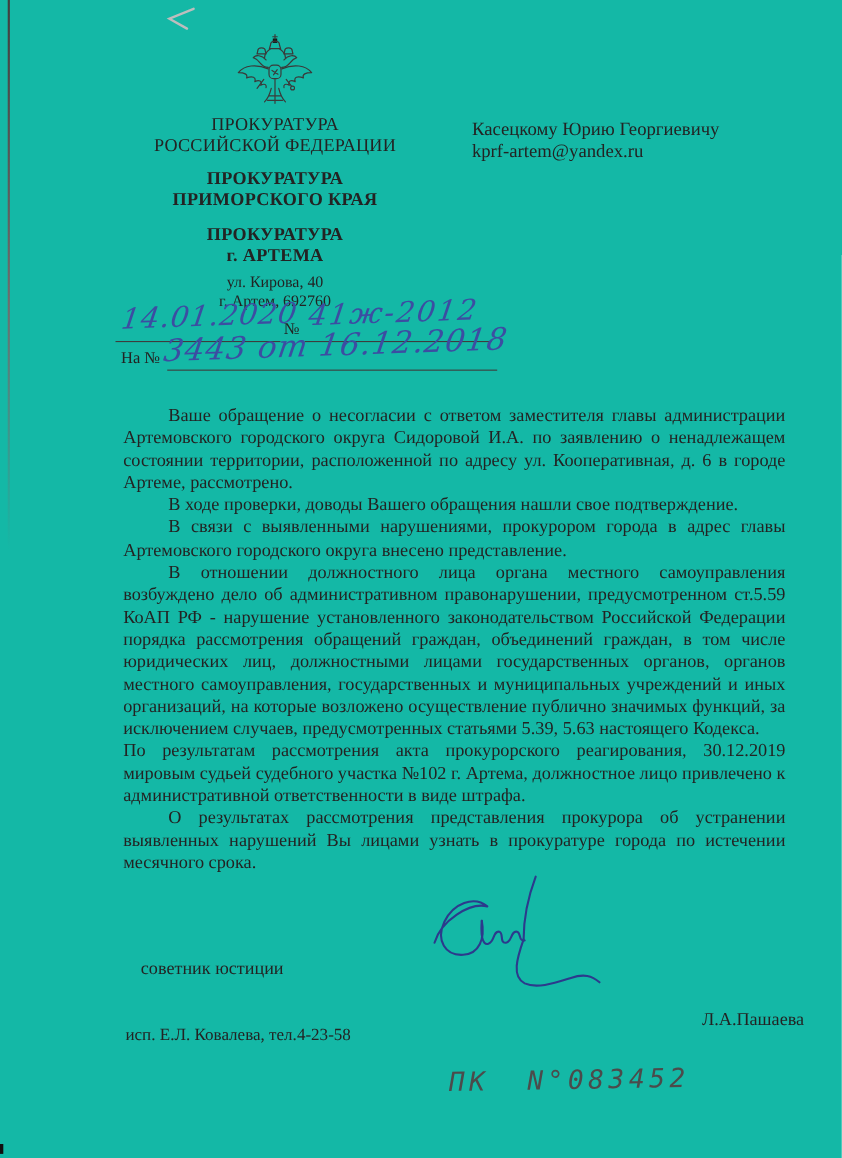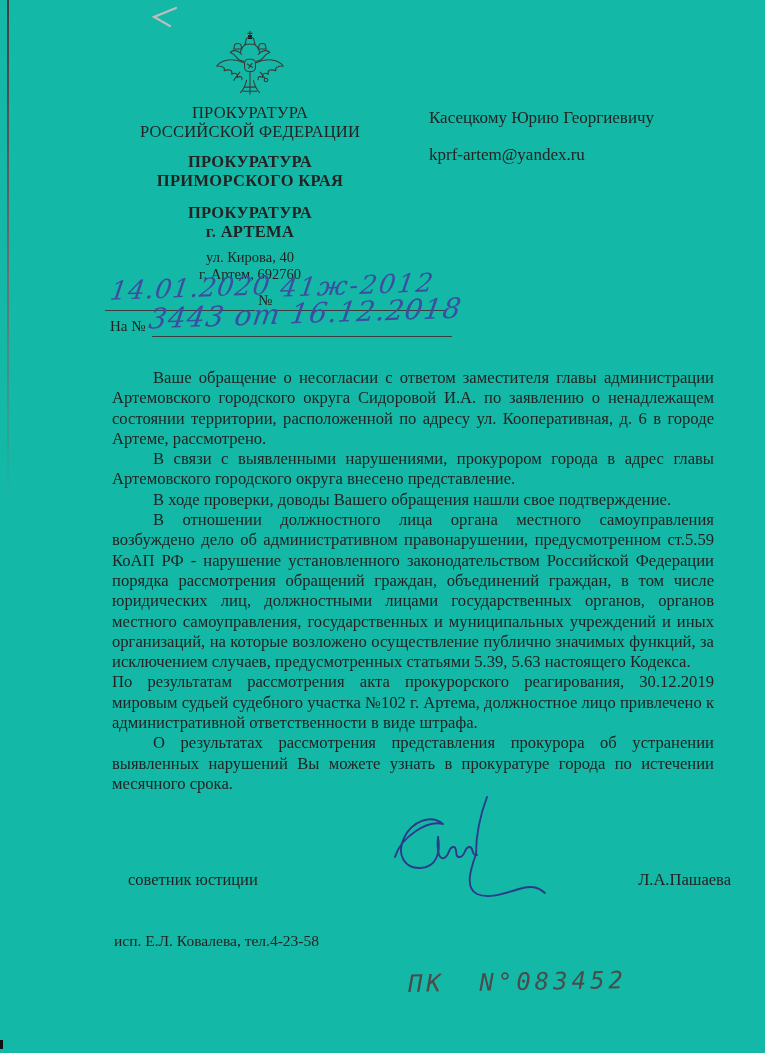--- a/index.html
+++ b/index.html
@@ -25,21 +25,21 @@
   
   .letterhead { position:absolute; left:100px; top:30px; width:300px; text-align:center; }
   .emblem { display:block; margin:0 auto; }
   .lh-fed { margin-top:5px; font-size:16.5px; line-height:19px; letter-spacing:0.2px; }
   .lh-region { margin-top:12px; font-weight:700; font-size:16.5px; line-height:18.5px; letter-spacing:0.3px; }
   .lh-city { margin-top:14px; font-weight:700; font-size:16.5px; line-height:18.5px; letter-spacing:0.3px; }
   .lh-addr { margin-top:8px; font-size:14.5px; line-height:16.5px; }
 
   
   .recipient { position:absolute; left:429px; top:108px; font-size:17px; }
-  .rcp-email { margin-top:17px; }
+  .rcp-email { }
 
   
   .ref { position:absolute; left:105px; top:272px; width:350px; height:72px; }
   .ref .uline { position:absolute; height:0; border-bottom:1.6px solid #3d3d3d; }
   .uline-date { left:0; top:38px; width:150px; }
   .uline-number { left:172px; top:38px; width:170px; }
   .uline-reply { left:47px; top:64px; width:300px; }
   .ref-label { position:absolute; font-size:15px; color:#232323; }
   .num-sign { left:153px; top:20px; }
   .reply-label { left:5px; top:46px; }
@@ -59,21 +59,21 @@
     position:absolute; left:112px; top:368px; width:602px;
     font-size:16.6px; line-height:20.3px; text-align:justify;
   }
   .body-text p { text-indent:41px;font-family:Liberation Serif, serif; }
   .body-text p.no-indent { text-indent:0; }
 
   
   .sig-pos1, .sig-pos2, .sig-name { position:absolute; font-size:16.5px; white-space:pre; }
   .sig-pos1 { left:112px; top:836px; }
   .sig-pos2 { left:128px; top:870px; }
-  .sig-name { right:34px; top:870px;margin-left:20px; }
+  .sig-name { right:34px; top:917px;margin-left:20px; }
   .signature { position:absolute; left:383px; top:795px; }
 
   
   .executor { position:absolute; left:114px; top:932px; font-size:15.5px; }
   .stamp {
     position:absolute; left:408px; top:968px;
     font-family:"DejaVu Sans Mono", monospace; font-style:italic;
     font-size:24px; letter-spacing:4px; word-spacing:16px;
     color:#4b4b4b; transform:rotate(-1deg); white-space:pre;
   }
@@ -138,25 +138,25 @@
     <span class="uline uline-number"></span>
     <span class="hw hw-date">14.01.2020</span>
     <span class="hw hw-number">41ж-2012</span>
     <span class="ref-label reply-label">На №</span>
     <span class="uline uline-reply"></span>
     <span class="hw hw-reply">3443 от 16.12.2018</span>
   </div>
 
   <div class="body-text">
     <p>Ваше обращение о несогласии с ответом заместителя главы администрации Артемовского городского округа Сидоровой И.А. по заявлению о ненадлежащем состоянии территории, расположенной по адресу ул. Кооперативная, д. 6 в городе Артеме, рассмотрено.</p>
+    <p>В ходе проверки, доводы Вашего обращения нашли свое подтверждение.</p>
     <p>В связи с выявленными нарушениями, прокурором города в адрес главы Артемовского городского округа внесено представление.</p>
-    <p>В ходе проверки, доводы Вашего обращения нашли свое подтверждение.</p>
     <p>В отношении должностного лица органа местного самоуправления возбуждено дело об административном правонарушении, предусмотренном ст.5.59 КоАП РФ - нарушение установленного законодательством Российской Федерации порядка рассмотрения обращений граждан, объединений граждан, в том числе юридических лиц, должностными лицами государственных органов, органов местного самоуправления, государственных и муниципальных учреждений и иных организаций, на которые возложено осуществление публично значимых функций, за исключением случаев, предусмотренных статьями 5.39, 5.63 настоящего Кодекса.</p>
     <p class="no-indent">По результатам рассмотрения акта прокурорского реагирования, 30.12.2019 мировым судьей судебного участка №102 г. Артема, должностное лицо привлечено к административной ответственности в виде штрафа.</p>
-    <p>О результатах рассмотрения представления прокурора об устранении выявленных нарушений Вы можете узнать в прокуратуре города по истечении месячного срока.</p>
+    <p>О результатах рассмотрения представления прокурора об устранении выявленных нарушений Вы лицами узнать в прокуратуре города по истечении месячного срока.</p>
   </div>
 
   <div class="sig-pos2">советник юстиции</div>
   <svg class="signature" width="178" height="118" viewBox="0 0 178 118">
     <g stroke="#2c3a8c" fill="none" stroke-width="1.9" stroke-linecap="round" stroke-linejoin="round">
       <path d="M12 62 C 18 42 44 25 60 29 C 48 19 29 26 21 43 C 13 60 22 74 38 73 C 53 72 58 58 55 42"></path>
       <path d="M55 42 C 54 53 55 65 61 63 C 67 61 65 51 71 52 C 75 53 71 63 77 62 C 83 61 81 51 87 52 C 91 53 88 61 94 60"></path>
       <path d="M104 2 C 98 18 93 40 93 59"></path>
       <path d="M93 59 C 87 76 82 93 94 99 C 105 104 120 99 136 94 C 148 90 155 92 162 98"></path>
     </g>

